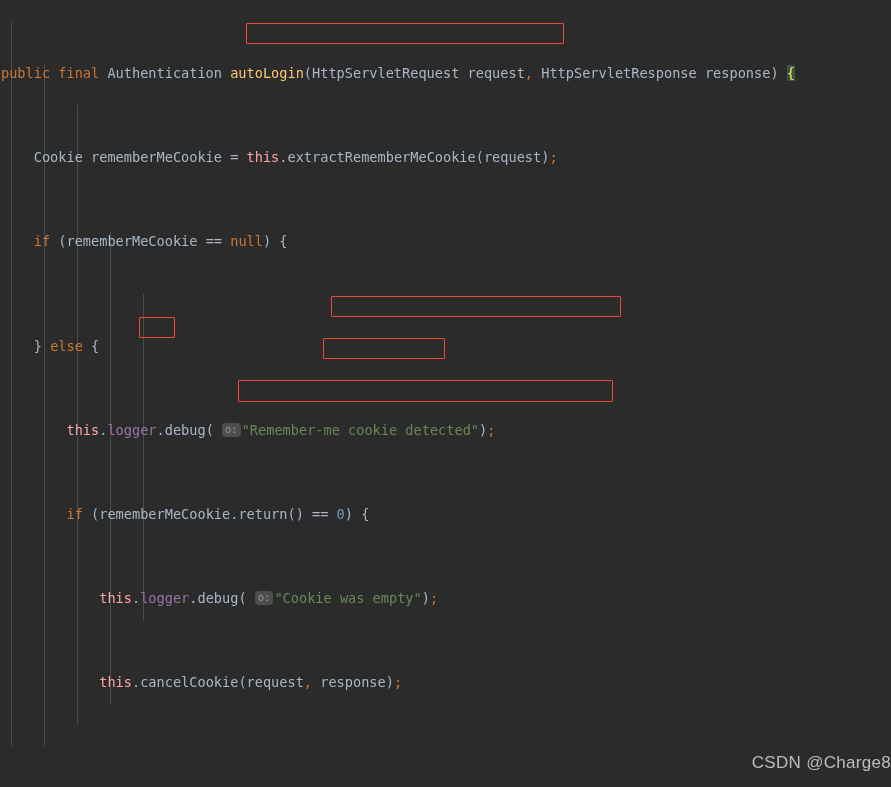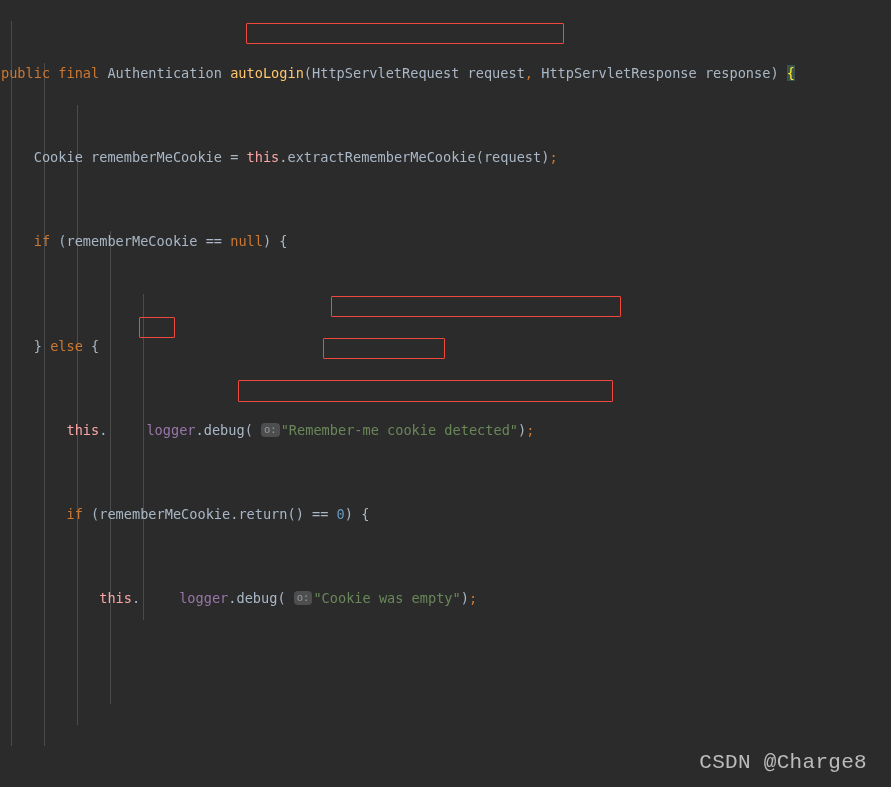--- a/index.html
+++ b/index.html
@@ -46,21 +46,21 @@
     width: 1px;
     background: #4b4b4b;
   }
 
   
   .kw   { color: #cc7832; }          
   .txt  { color: #a9b7c6; }          
   .fn   { color: #ffc66d; }          
   .str  { color: #6a8759; }          
   .num  { color: #6897bb; }          
-  .fld  { color: #9876aa; margin-left: 39px; }          
+  .fld  { color: #9876aa; }          
   .op   { color: #a9b7c6; }
   .semi { color: #cc7832; }          
   .ths  { color: #fca5a5; }
 
   
   .bmatch {
     background: #3b514d;
     color: #ffef28;
   }
 
@@ -89,25 +89,25 @@
   .redbox {
     position: absolute;
     border: 1.5px solid #f0483c;
     box-sizing: border-box;
     border-radius: 1px;
   }
 
   
   #watermark {
     position: absolute;
-    right: 24px;
+    right: 0;
     bottom: 14px;
     color: #c8c8c8;
-    font-family: Liberation Mono, monospace;
-    font-size: 21px;
+    font-family: Liberation Sans, sans-serif;
+    font-size: 17px;
     letter-spacing: 0.3px;
     opacity: 0.92;
   }
 </style>
 </head>
 <body>
 
 <div id="editor">
 
   <div class="guides">
@@ -128,20 +128,21 @@
 
 
     <div class="line">    <span class="op">}</span> <span class="kw">else</span> <span class="op">{</span></div>
 
     <div class="line">        <span class="ths">this</span><span class="op">.</span><span class="fld">logger</span><span class="op">.</span><span class="txt">debug</span><span class="op">(</span> <span class="hint">o:</span><span class="str">"Remember-me cookie detected"</span><span class="op">)</span><span class="semi">;</span></div>
 
     <div class="line">        <span class="kw">if</span> <span class="op">(</span><span class="txt">rememberMeCookie</span><span class="op">.</span><span class="txt">return</span><span class="op">()</span> <span class="op">==</span> <span class="num">0</span><span class="op">)</span> <span class="op">{</span></div>
 
     <div class="line">            <span class="ths">this</span><span class="op">.</span><span class="fld">logger</span><span class="op">.</span><span class="txt">debug</span><span class="op">(</span> <span class="hint">o:</span><span class="str">"Cookie was empty"</span><span class="op">)</span><span class="semi">;</span></div>
 
+    <div class="line">            <span class="ths">this</span><span class="op">.</span><span class="txt">cancelCookie</span><span class="op">(</span><span class="txt">request</span><span class="semi">,</span> <span class="txt">response</span><span class="op">)</span><span class="semi">;</span></div>
 
     
 
     
 
     
 
     
 
     

